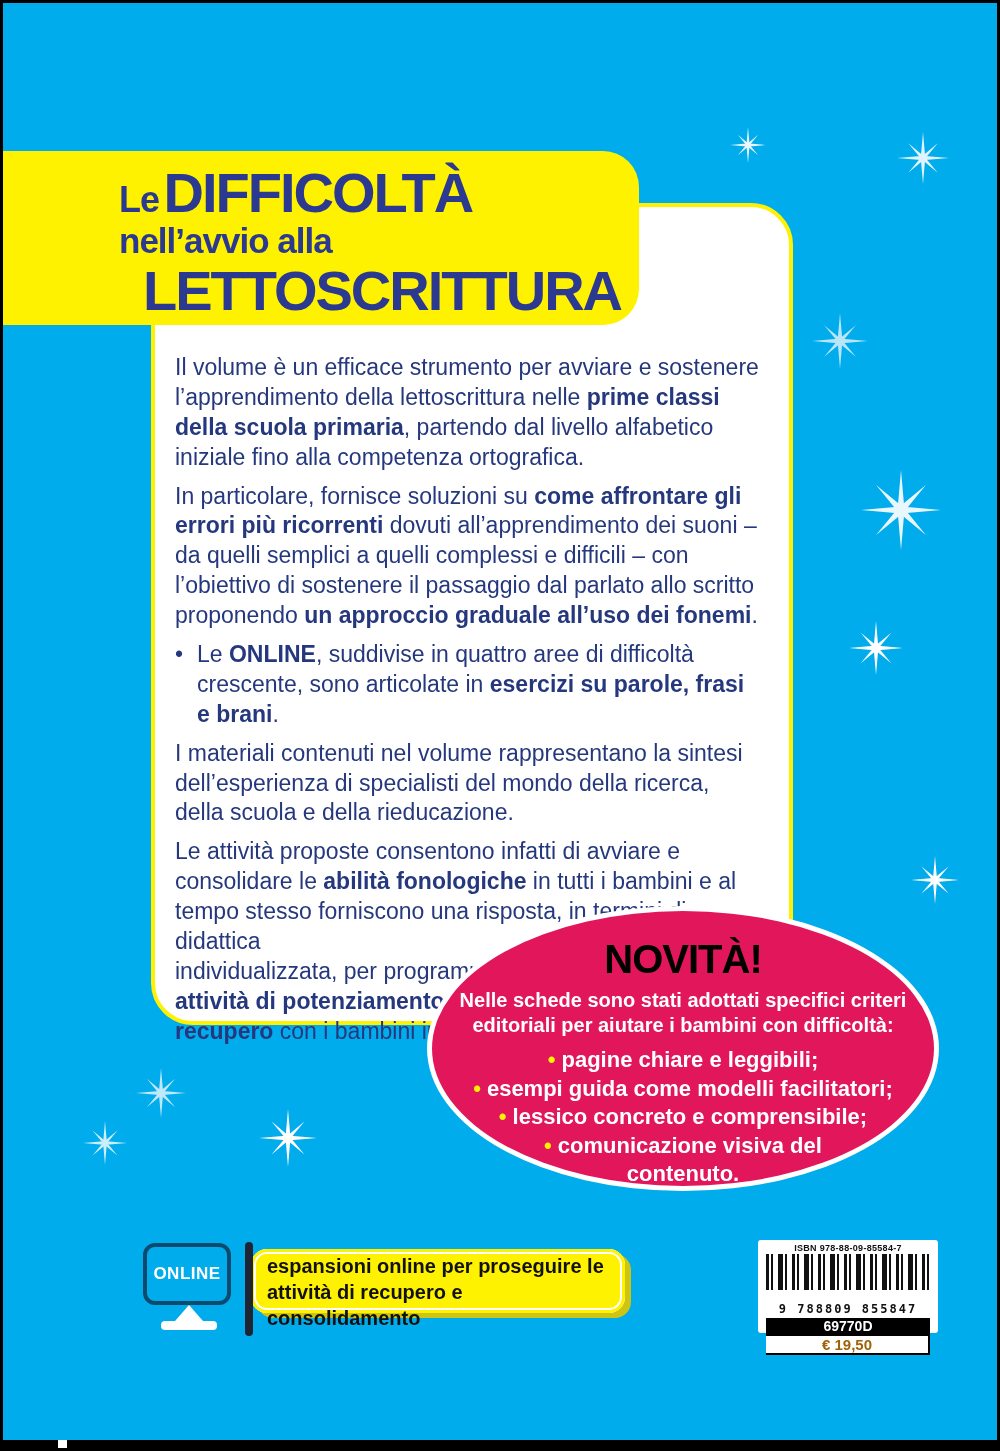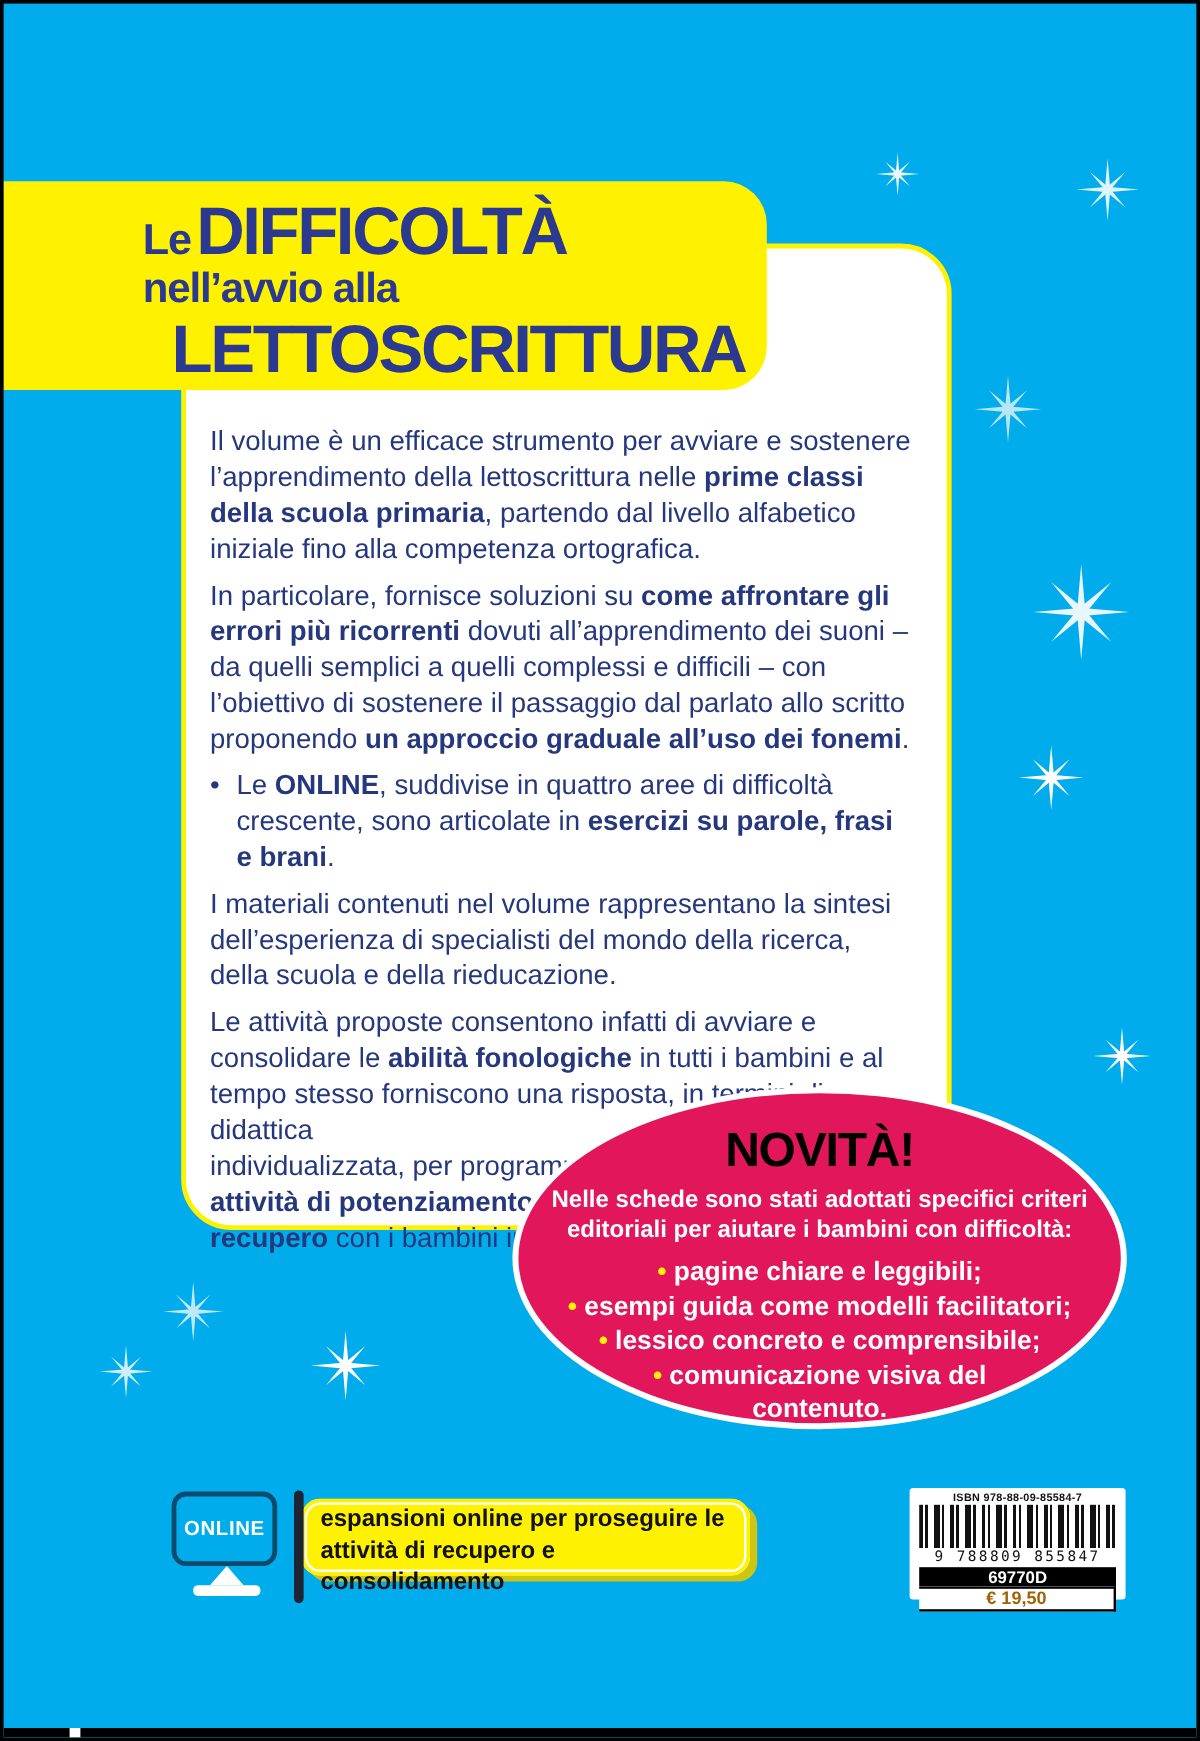--- a/index.html
+++ b/index.html
@@ -90,21 +90,21 @@
     background:#fff; border-radius:3px; z-index:5; box-sizing:border-box;
     padding:3px 8px 0 8px;
   }
   .isbn-line{font-size:9px; font-weight:bold; color:#111; letter-spacing:0.3px; text-align:center; white-space:nowrap;}
   .bars{
     height:36px; margin-top:1px;
     background:
       repeating-linear-gradient(90deg,#111 0 3px,#fff 3px 5px,#111 5px 7px,#fff 7px 12px,#111 12px 17px,#fff 17px 19px,#111 19px 21px,#fff 21px 26px),
       #fff;
   }
-  .ean-line{font-size:12px; font-weight:normal; color:#111; letter-spacing:2px; text-align:center; margin-top:0px; font-family:"DejaVu Sans Mono", monospace;}
+  .ean-line{font-size:12px; font-weight:bold; color:#111; letter-spacing:2px; text-align:center; margin-top:12px; font-family:"DejaVu Sans Mono", monospace;}
   .price-row{display:flex; margin-top:2px; height:24px;flex-direction:column;}
   .code-cell{
     flex:1; background:#000; color:#fff; font-weight:bold; font-size:14px;
     display:flex; align-items:center; justify-content:center;
   }
   .price-cell{
     flex:1; background:#fff; color:#a16207; font-weight:bold; font-size:15px;
     border:2px solid #000; border-left:none; box-sizing:border-box;
     display:flex; align-items:center; justify-content:center;
   }

